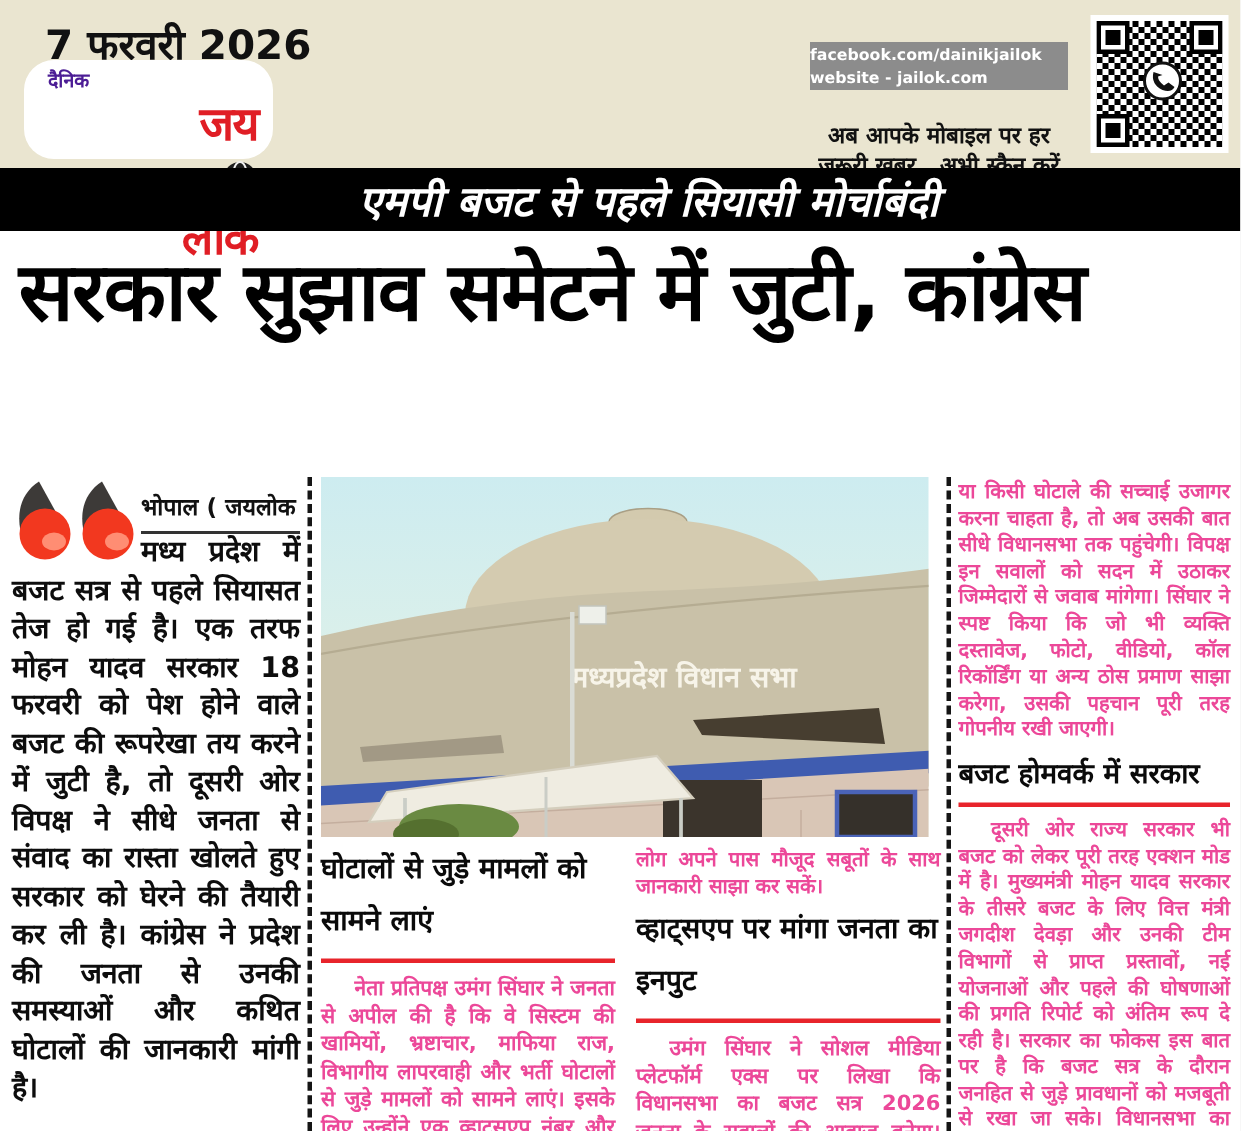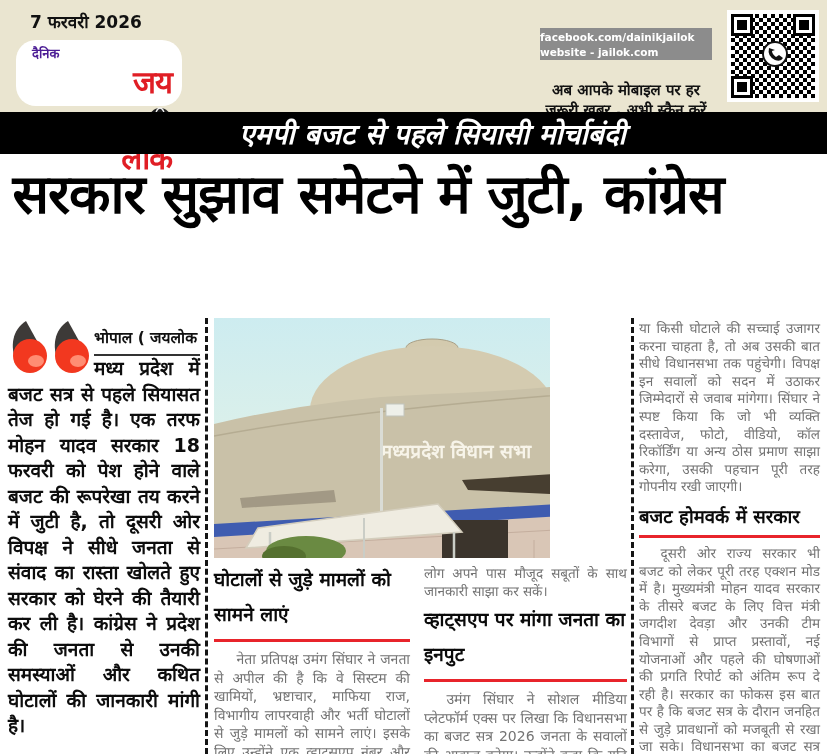--- a/index.html
+++ b/index.html
@@ -5,21 +5,21 @@
   * { margin:0; padding:0; box-sizing:border-box; }
   html,body { background:#f2f2f2; }
   body { font-family:"DejaVu Sans","Liberation Sans",sans-serif; }
   .page {
     position:relative; width:827px; height:754px; margin:0 auto;
     background:#ffffff; overflow:hidden; color:#111;
   }
 
   
   .masthead { position:absolute; left:0; top:0; width:827px; height:112px; background:#eae5d0; }
-  .date-label { position:absolute; left:30px; top:10px; font-size:17px; font-weight:bold; color:#111; }
+  .date-label { position:absolute; left:30px; top:10px; font-size:27px; font-weight:bold; color:#111; }
   .logo-pill { position:absolute; left:16px; top:40px; width:166px; height:66px;
     background:#fff; border-radius:20px; padding:4px 10px 0 16px; }
   .daily-label { font-size:13px; font-weight:bold; color:#4c1d95; }
   .logo-row { display:flex; align-items:flex-end; gap:5px; margin-top:-2px;flex-direction:column; }
   .logo-word { font-size:31px; font-weight:800; color:#e01e25; letter-spacing:-1px; }
   .globe-icon { width:24px; height:24px; flex:0 0 auto; }
   .social-box { position:absolute; left:540px; top:28px; width:172px; height:32px;
     background:#8c8c8c; color:#fff; font-size:10.5px; font-weight:bold;
     line-height:1.45; padding-top:2px; }
   .promo-text { position:absolute; left:524px; top:80px; width:204px;
@@ -48,30 +48,30 @@
   
   .col-left { position:absolute; left:8px; top:320px; width:192px; }
   .quote-icon { float:left; width:82px; height:54px; margin:0 4px 2px 0; }
   .dateline-wrap { overflow:hidden; padding-top:6px; text-align:center; }
   .dateline { display:inline-block; font-size:15.5px; font-weight:bold;
     border-bottom:2px solid #333; padding-bottom:6px; white-space:nowrap; }
   .lead-para { clear:none; margin-top:0; font-size:19px; line-height:25.5px;
     font-weight:600; text-align:justify; color:#0d0d0d; }
 
   
-  .photo { position:absolute; left:214px; top:318px; width:336px; height:240px; overflow:hidden; }
+  .photo { position:absolute; left:214px; top:318px; width:405px; height:240px; overflow:hidden; }
   .photo svg { display:block; }
 
   
   .mid-a { position:absolute; left:214px; top:562px; width:196px; }
   .mid-b { position:absolute; left:424px; top:564px; width:203px; }
   .sec-heading { font-size:19px; line-height:35px; font-weight:bold; color:#0a0a0a; }
   .red-rule { height:3px; background:#e8242b; margin:7px 0 8px 0; }
   .body-para { font-size:14px; line-height:18.5px; text-align:justify;
-    font-weight:400; color:#737373; text-indent:1.6em; }
+    font-weight:700; color:#ec4899; text-indent:1.6em; }
   .body-para.no-indent { text-indent:0; }
   .mid-b .intro { font-size:13.5px; line-height:18px; margin-bottom:2px; }
 
   
   .col-right { position:absolute; left:639px; top:320px; width:181px; }
   .col-right .body-para { font-size:13.5px; line-height:17.6px; }
   .col-right .sec-heading { font-size:18.5px; line-height:24px; margin-top:9px; }
   .col-right .red-rule { margin:6px 0 7px 0; }
 </style>
 </head>

